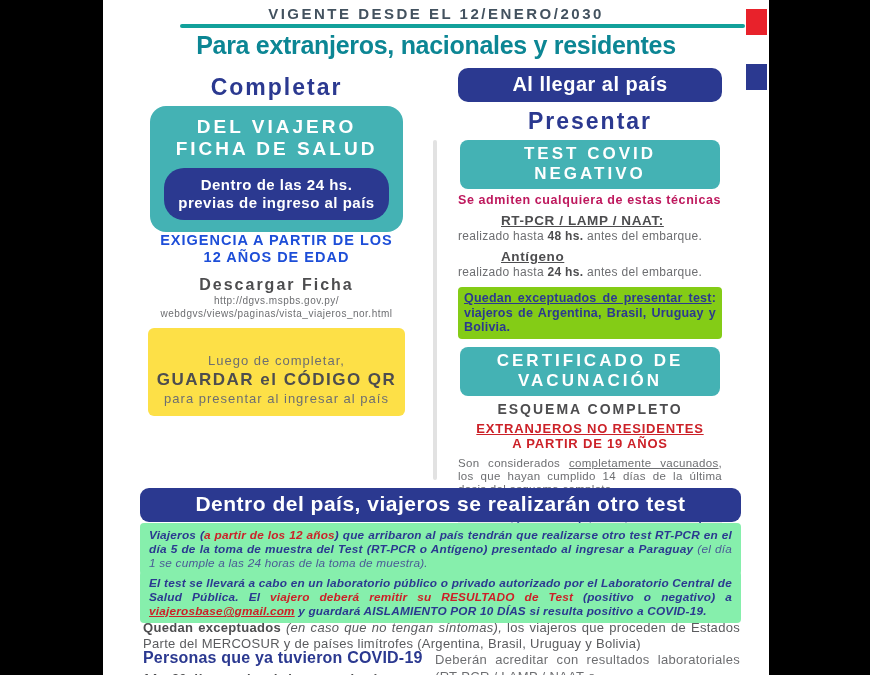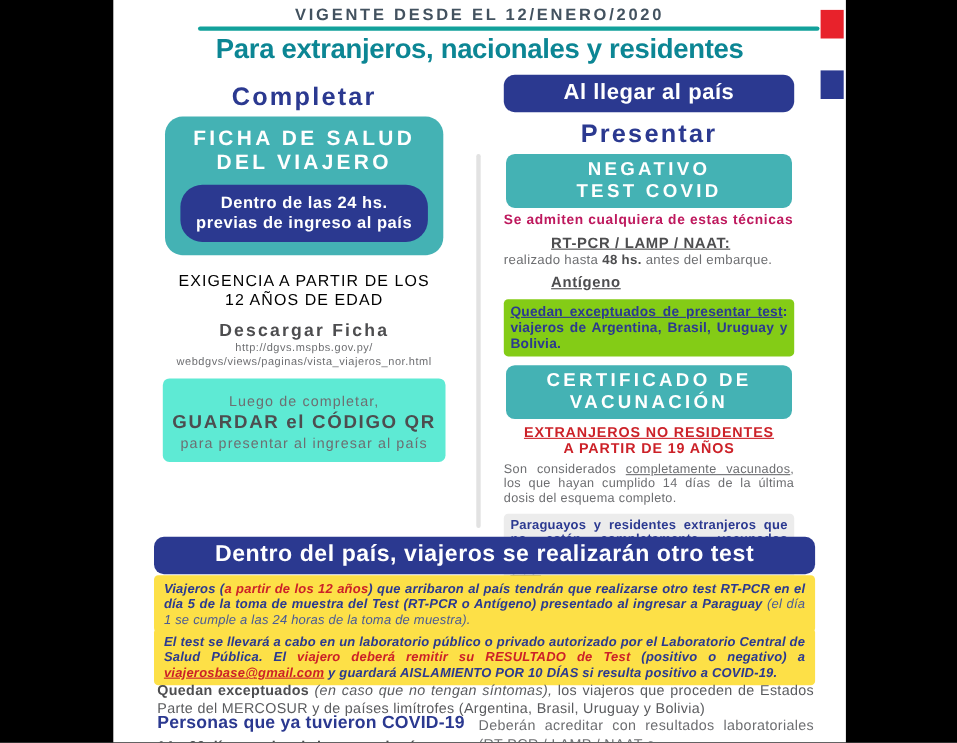--- a/index.html
+++ b/index.html
@@ -27,26 +27,26 @@
 
   .pill { background:#2b3990; color:#fff; border-radius:10px; font-weight:bold;
           font-size:20px; padding:5px 0 6px; letter-spacing:0.5px; white-space:nowrap; }
   .action { color:#2b3990; font-weight:bold; font-size:23px; letter-spacing:2px; margin:6px 0 5px; }
 
   .teal-card { background:#44b2b4; border-radius:16px; margin:0 2px; padding:10px 0 12px; }
   .teal-card-title { color:#fff; font-weight:bold; font-size:19px; letter-spacing:3px; line-height:22px; }
   .navy-inner { background:#2b3990; border-radius:20px; margin:8px 14px 0; padding:8px 2px;
                 color:#fff; font-weight:bold; font-size:15px; line-height:18px; letter-spacing:0.5px; }
 
-  .red-note { color:#000000; font-weight:normal; font-size:14.5px; letter-spacing:1px;
-              line-height:17px; margin-top:16px; }
+  .red-note { color:#1d4ed8; font-weight:bold; font-size:14.5px; letter-spacing:1px;
+              line-height:17px; margin-top:0; }
   .download-label { color:#4d4d4f; font-weight:bold; font-size:16px; letter-spacing:2px; margin-top:10px; }
   .url { color:#6d6e71; font-size:10px; letter-spacing:0.5px; line-height:13px; white-space:nowrap;
          text-decoration:none; display:block; }
-  .qr-box { background:#5eead4; border-radius:6px; margin-top:8px; padding:12px 0 9px; }
+  .qr-box { background:#fde047; border-radius:6px; margin-top:8px; padding:24px 0 9px; }
   .qr-line-sm { color:#6d6e71; font-size:13px; letter-spacing:1px; line-height:17px; }
   .qr-line-big { color:#4d4d4f; font-weight:bold; font-size:17px; letter-spacing:1.5px; line-height:21px; }
 
   .test-card { background:#44b2b4; border-radius:8px; margin:0 2px; padding:4px 0 5px; }
   .test-card-title { color:#fff; font-weight:bold; font-size:17px; letter-spacing:3px; line-height:20px; }
   .age-red { color:#cc2128; font-weight:bold; font-size:12.5px; letter-spacing:1.2px; margin-top:6px; white-space:nowrap; }
   .tech-intro { color:#be185d; font-weight:bold; font-size:12.5px; letter-spacing:0.6px;
                 text-align:left; margin-top:4px; white-space:nowrap; }
   .tech-label { color:#4d4d4f; font-weight:bold; font-size:13.5px; letter-spacing:0.6px;
                 text-align:left; margin-top:6px; text-decoration:underline;margin-left:43px; }
@@ -65,21 +65,21 @@
                   text-align:justify; margin-top:6px; }
   .quarantine-box { background:#ececec; border-radius:4px; margin-top:7px; padding:4px 6px;
                     color:#2b3990; font-weight:bold; font-size:11.8px; line-height:13.8px;
                     text-align:justify; letter-spacing:0.2px; }
   .vac-card-gap { margin-top:8px; }
 
   
   .banner { position:absolute; left:37px; top:488px; width:601px; background:#2b3990;
             border-radius:9px; color:#fff; font-weight:bold; font-size:21px; text-align:center;
             padding:4px 0 6px; letter-spacing:0.5px; }
-  .para-box { position:absolute; left:37px; width:601px; background:#fde047; border-radius:4px;
+  .para-box { position:absolute; left:37px; width:601px; background:#86efac; border-radius:4px;
               padding:5px 9px; font-size:11.8px; font-style:italic; font-weight:bold;
               color:#2b3990; line-height:14px; text-align:justify; letter-spacing:0.2px; }
   .para-box .light { font-weight:normal; color:#4a5a96; }
   .para-box .red { color:#cc2128; }
   .para-box .email { color:#cc2128; text-decoration:underline; }
   .p1 { top:523px; } .p2 { top:571px; }
   .p3 { position:absolute; left:40px; top:620px; width:597px; font-size:13px; color:#5a5b5e;
         line-height:16px; text-align:justify; letter-spacing:0.3px; }
   .p3 .bold-dark { color:#4d4d4f; font-weight:bold; }
   .p3 .it { font-style:italic; }
@@ -88,35 +88,35 @@
   .bl-sub { color:#4d4d4f; font-weight:bold; font-size:13px; margin-top:4px; white-space:nowrap; }
   .bottom-right { position:absolute; left:332px; top:651px; width:305px; color:#6d6e71;
                   font-size:13px; line-height:17px; text-align:justify; letter-spacing:0.3px; }
 </style>
 </head>
 <body>
 
 <div class="stage">
   <div class="content">
 
-    <div class="validity">VIGENTE DESDE EL 12/ENERO/2020</div>
+    <div class="validity">VIGENTE DESDE EL 12/ENERO/2030</div>
     <div class="teal-rule"></div>
     <div class="audience">Para extranjeros, nacionales y residentes</div>
     <div class="flag-red"></div>
     <div class="flag-blue"></div>
 
     <div class="divider"></div>
 
     <div class="col-left">
       <div class="action">Completar</div>
 
       <div class="teal-card">
         <div class="teal-card-title">
+          <div>DEL VIAJERO</div>
           <div>FICHA DE SALUD</div>
-          <div>DEL VIAJERO</div>
         </div>
         <div class="navy-inner">
           <div>Dentro de las 24 hs.</div>
           <div>previas de ingreso al país</div>
         </div>
       </div>
 
       <div class="red-note">
         <div>EXIGENCIA A PARTIR DE LOS</div>
         <div>12 AÑOS DE EDAD</div>
@@ -134,41 +134,43 @@
         <div class="qr-line-sm">para presentar al ingresar al país</div>
       </div>
     </div>
 
     <div class="col-right">
       <div class="pill">Al llegar al país</div>
       <div class="action">Presentar</div>
 
       <div class="test-card">
         <div class="test-card-title">
+          <div>TEST COVID</div>
           <div>NEGATIVO</div>
-          <div>TEST COVID</div>
         </div>
       </div>
 
       <div class="tech-intro">Se admiten cualquiera de estas técnicas</div>
 
       <div class="tech-label">RT-PCR / LAMP / NAAT:</div>
       <div class="tech-detail"><span>realizado hasta </span><b>48 hs.</b><span> antes del embarque.</span></div>
 
       <div class="tech-label">Antígeno</div>
+      <div class="tech-detail"><span>realizado hasta </span><b>24 hs.</b><span> antes del embarque.</span></div>
 
       <div class="exception-box"><span class="u">Quedan exceptuados de presentar test</span><span>:</span><span> viajeros de Argentina, Brasil, Uruguay y Bolivia.</span></div>
 
       <div class="test-card vac-card-gap">
         <div class="test-card-title">
           <div>CERTIFICADO DE</div>
           <div>VACUNACIÓN</div>
         </div>
       </div>
 
+      <div class="scheme">ESQUEMA COMPLETO</div>
       <div class="foreigners-1">EXTRANJEROS NO RESIDENTES</div>
       <div class="foreigners-2">A PARTIR DE 19 AÑOS</div>
 
       <div class="vaccinated-p"><span>Son considerados </span><span class="u">completamente vacunados</span><span>, los que hayan cumplido 14 días de la última dosis del esquema completo.</span></div>
 
       <div class="quarantine-box"><span>Paraguayos y residentes extranjeros que no estén completamente vacunados guardarán </span><span class="u">aislamiento preventivo por 10 días.</span></div>
     </div>
 
     <div class="banner">Dentro del país, viajeros se realizarán otro test</div>
 

